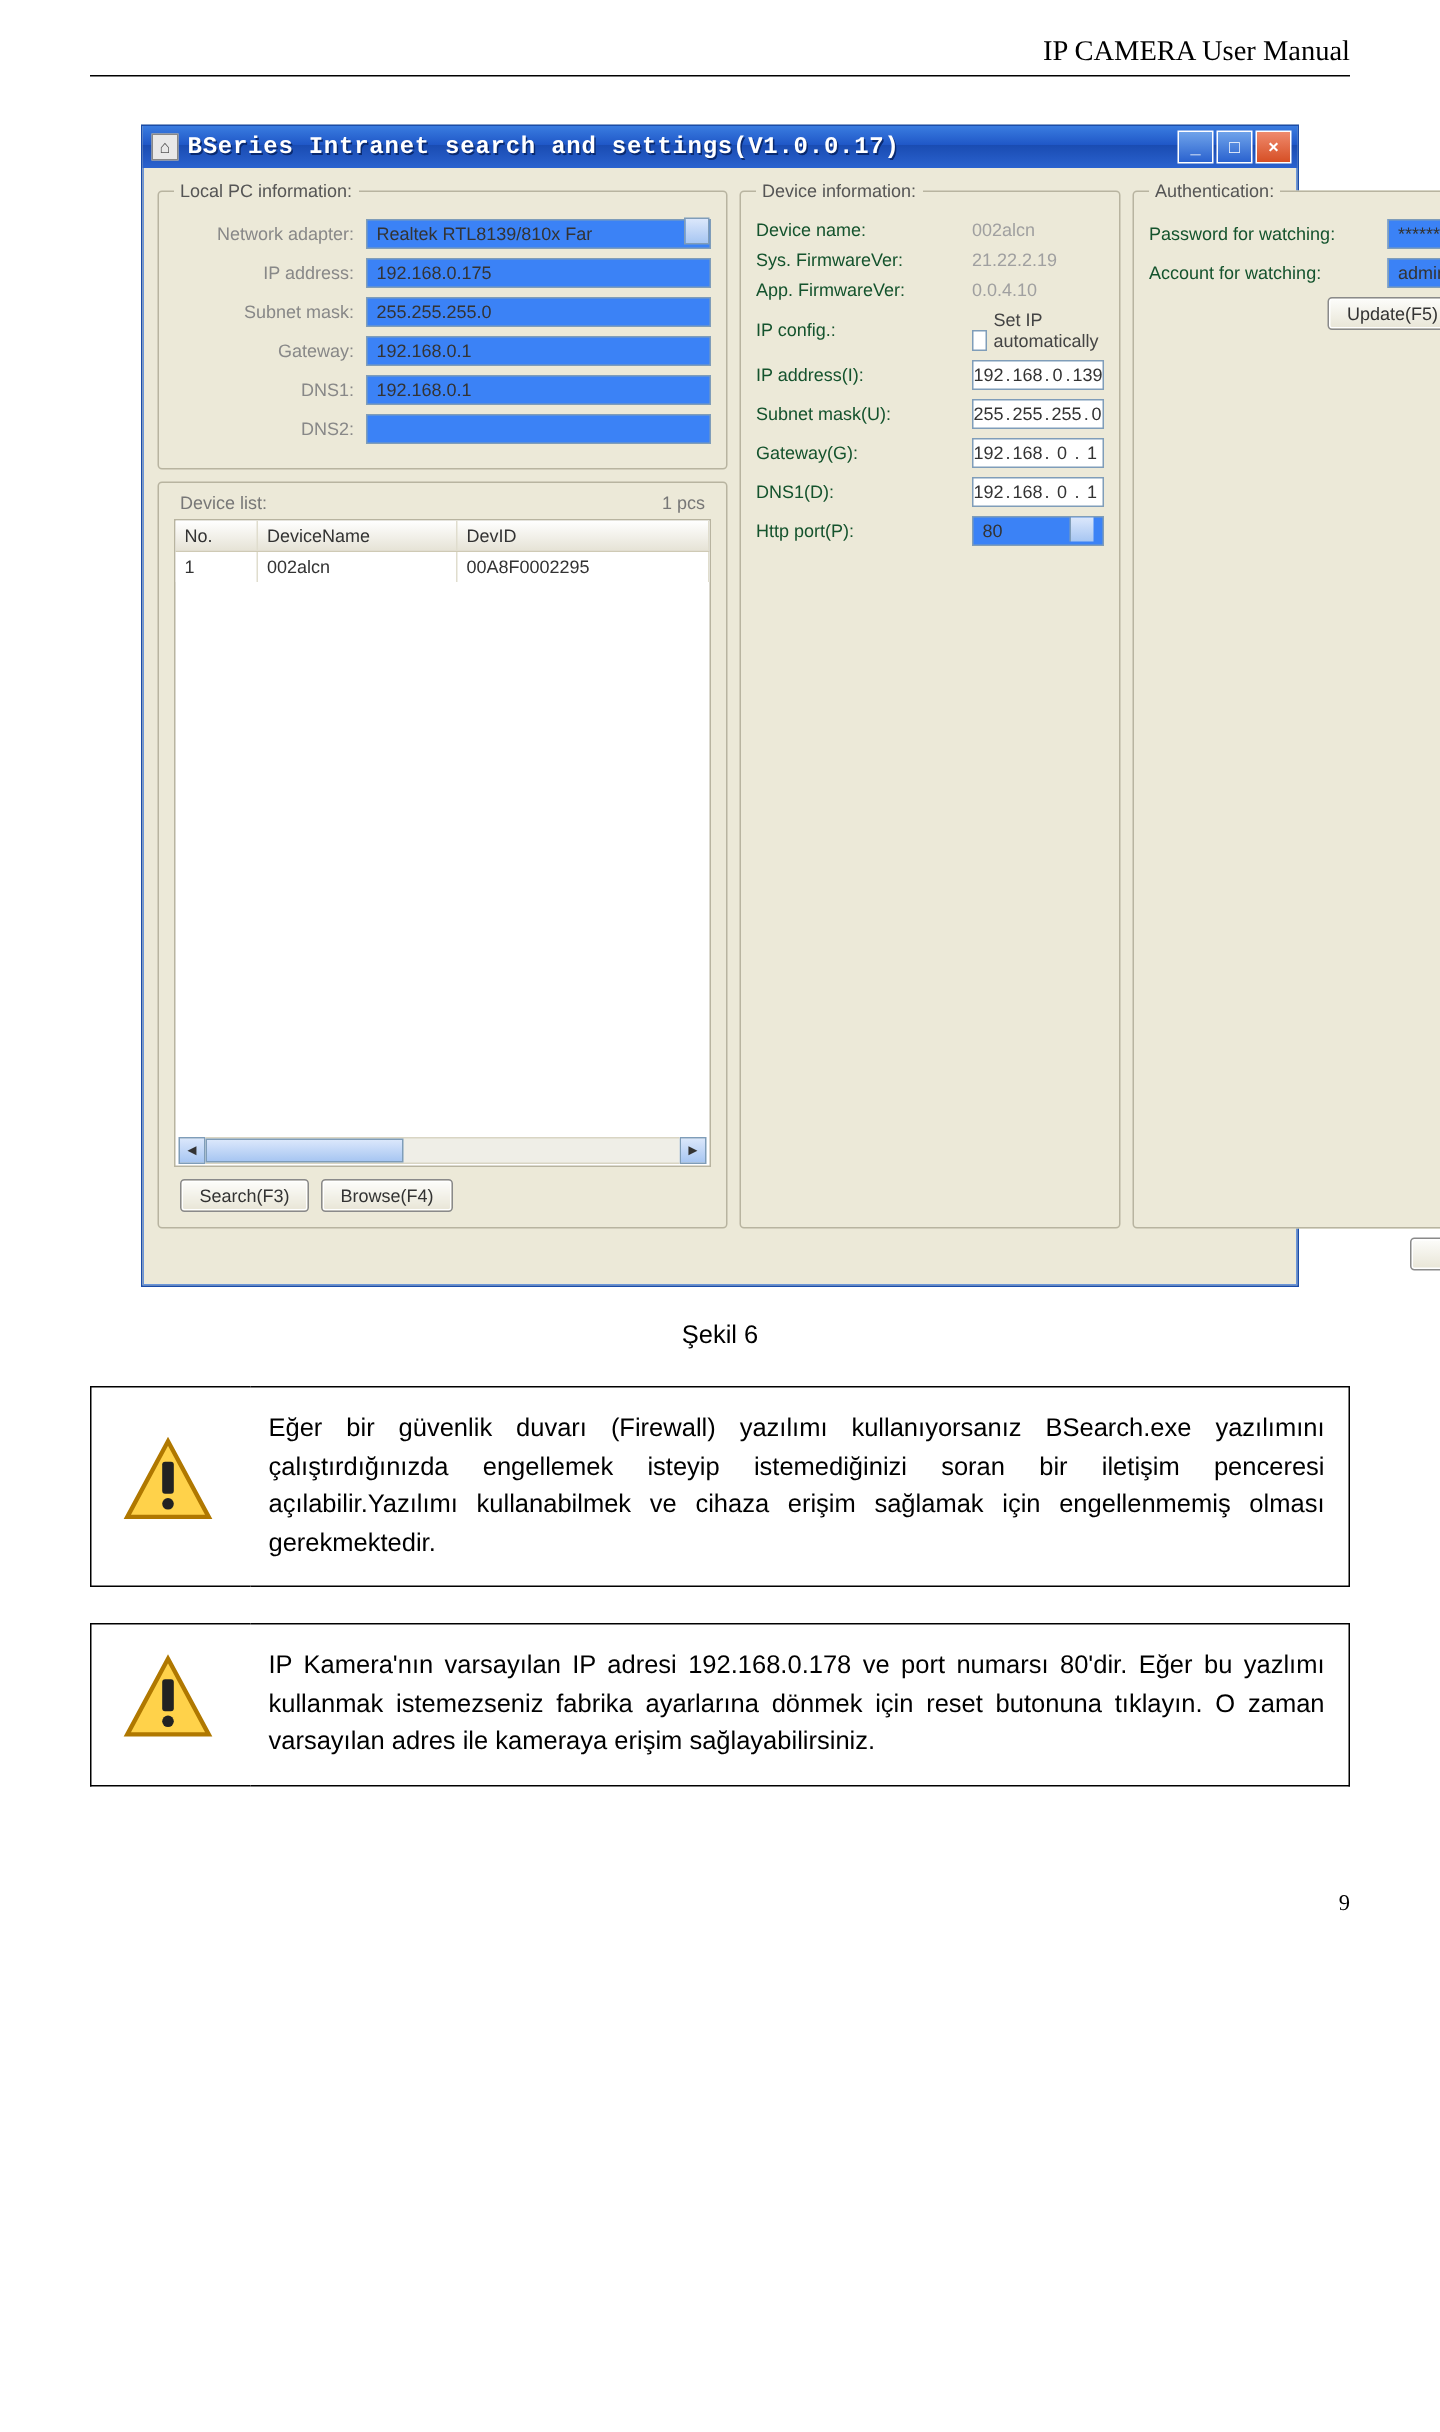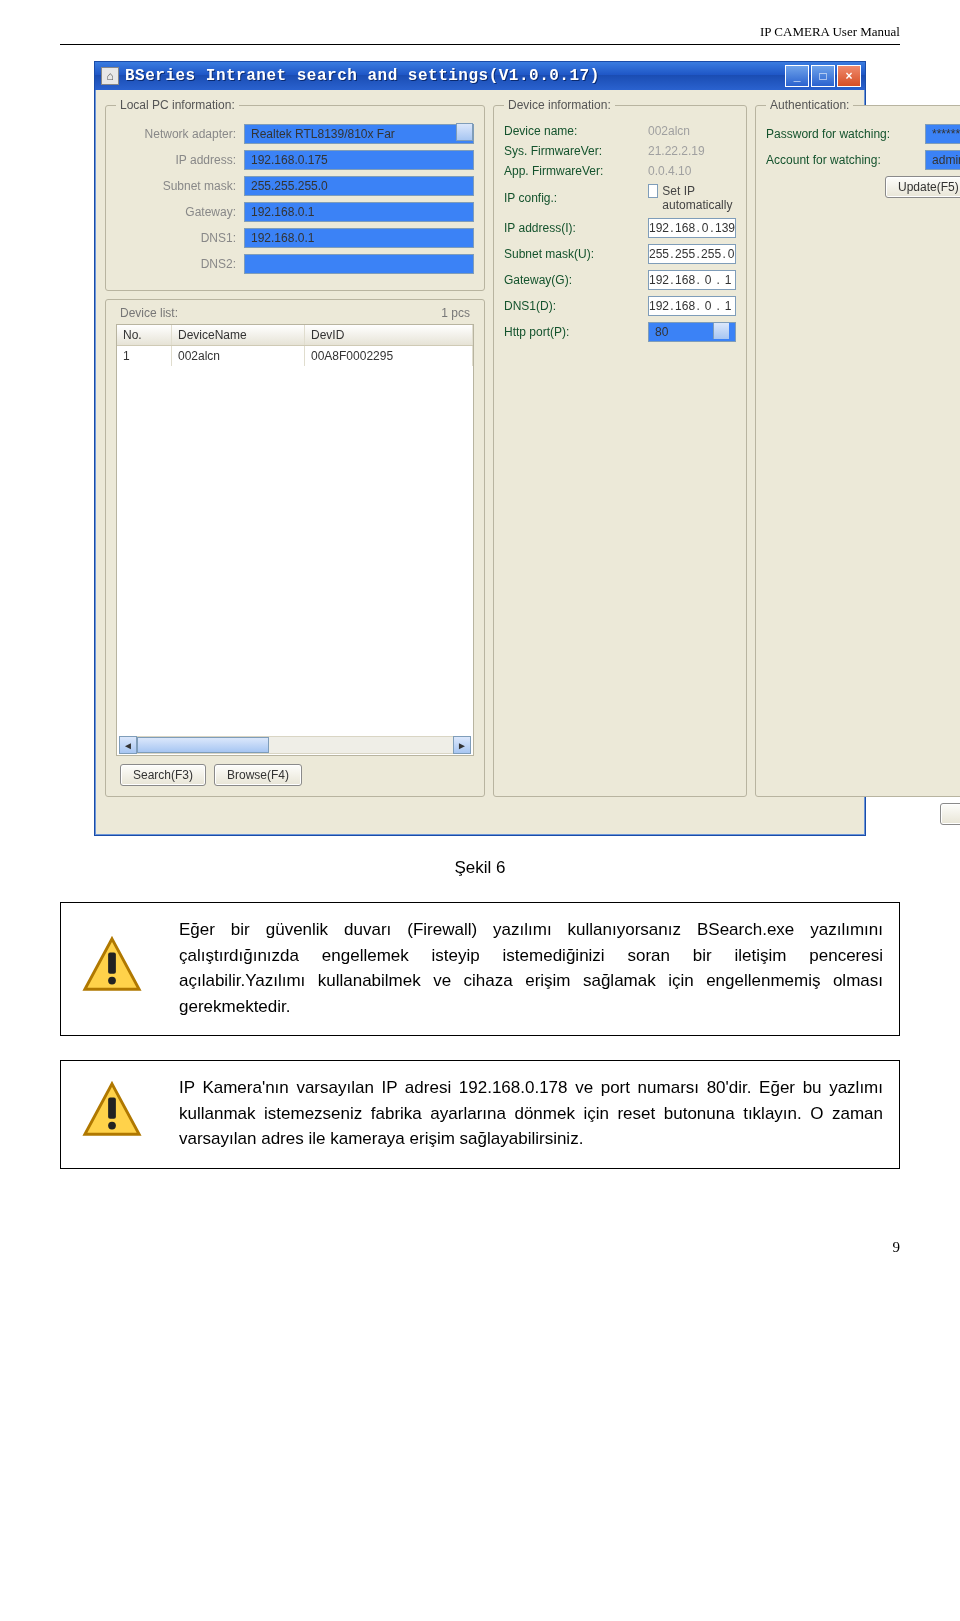--- a/index.html
+++ b/index.html
@@ -10,24 +10,24 @@
     width: 960px;
   }
   .page {
     width: 960px;
     padding: 24px 60px 40px 60px;
     box-sizing: border-box;
   }
   .header-line {
     text-align: right;
     font-family: "Times New Roman", serif;
-    font-size: 13px;
+    font-size: 19px;
     padding-bottom: 4px;
     border-bottom: 1.5px solid #000;
-    margin-bottom: 16px;
+    margin-bottom: 32px;
   }
   .screenshot-wrap {
     display: flex;
     justify-content: center;
   }
   .app-window {
     width: 770px;
     font-family: Tahoma, Arial, sans-serif;
     font-size: 12px;
     color: #333;
@@ -137,21 +137,21 @@
     background:#fff;
     height:20px;
     align-items:center;
     box-sizing:border-box;
   }
   .ipbox span.oct {
     flex:1;text-align:center;font-size:12px;
   }
   .ipbox span.dot { flex:0 0 6px;text-align:center; }
   .chk {
-    display:flex;align-items:flex-start;gap:4px;font-size:12px;color:#444;
+    display:flex;align-items:flex-end;gap:4px;font-size:12px;color:#444;
   }
   .chk .box { width:12px;height:12px;border:1px solid #7f9db9;background:#fff; }
   .btn {
     border:1px solid #8a8a8a;
     background:linear-gradient(#fdfdfb,#e8e5d6);
     padding:3px 12px;
     font-size:12px;
     border-radius:3px;
     box-shadow: inset 0 0 0 1px #fff;
   }

